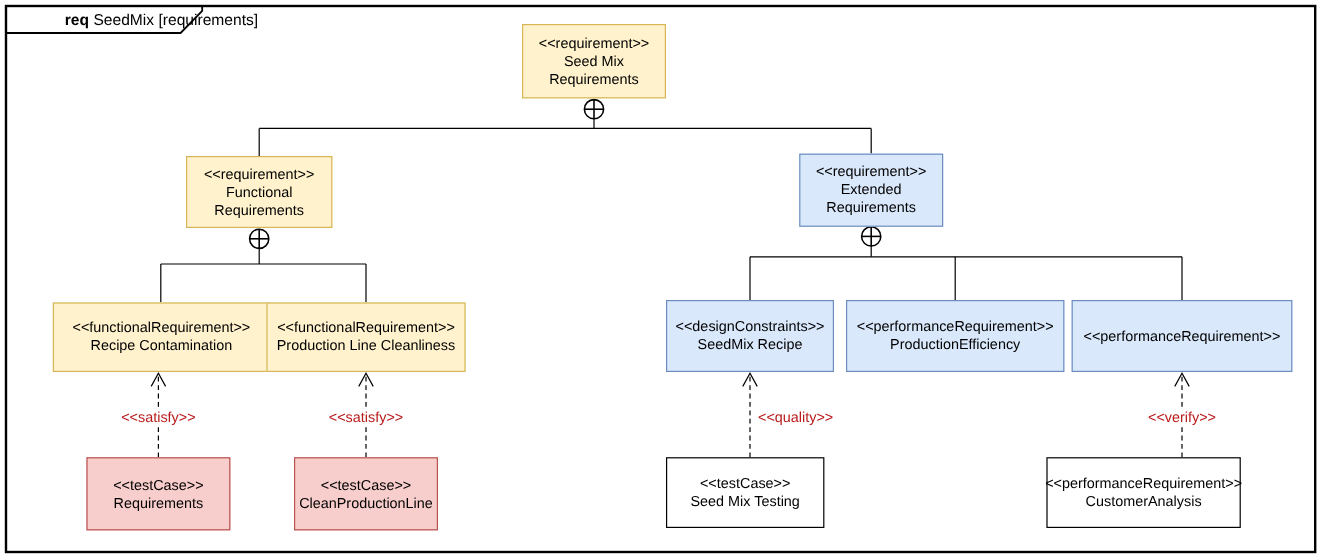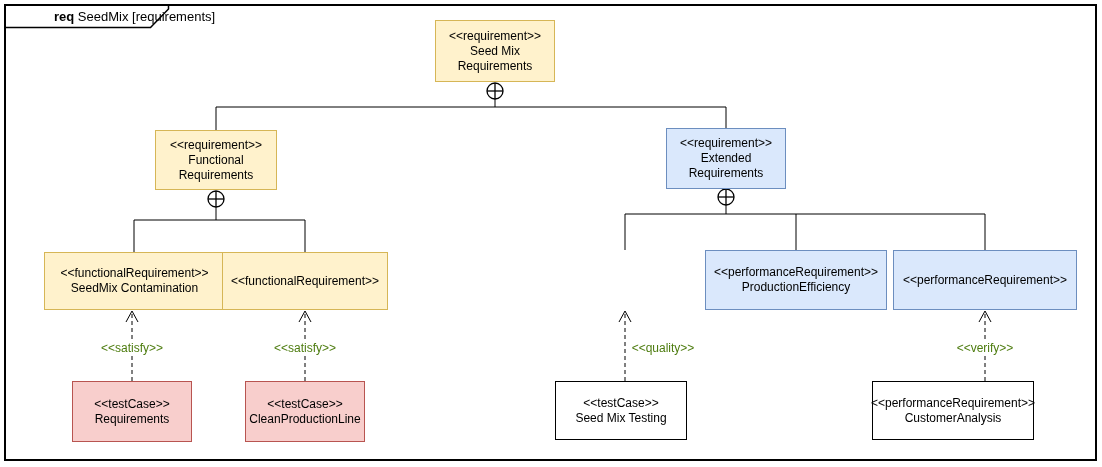--- a/index.html
+++ b/index.html
@@ -22,21 +22,21 @@
     position:absolute; box-sizing:border-box;
     display:flex; flex-direction:column; align-items:center; justify-content:center;
     text-align:center; font-size:12px; line-height:15px; color:#000; padding:2px;
   }
   .yellow { background:#FFF2CC; border:1px solid #D6B656; }
   .blue   { background:#DAE8FC; border:1px solid #6C8EBF; }
   .pink   { background:#F8CECC; border:1px solid #B85450; }
   .plain  { background:#FFFFFF; border:1px solid #000000; }
   .edge-label {
     position:absolute; transform:translateX(-50%);
-    background:#ffffff; font-size:12px; line-height:14px; color:#4d7c0f;
+    background:#ffffff; font-size:12px; line-height:14px; color:#b91c1c;
     padding:0 2px; white-space:nowrap;
   }
 </style>
 </head>
 <body>
 
 <div class="canvas">
 
   <div class="frame-border"></div>
 
@@ -107,27 +107,32 @@
     <div>Functional Requirements</div>
   </div>
 
   <div class="node blue" style="left:666px; top:128px; width:120px; height:61px;">
     <div>&lt;&lt;requirement&gt;&gt;</div>
     <div>Extended Requirements</div>
   </div>
 
   <div class="node yellow" style="left:44px; top:252px; width:181px; height:58px;">
     <div>&lt;&lt;functionalRequirement&gt;&gt;</div>
-    <div>SeedMix Contamination</div>
+    <div>Recipe Contamination</div>
   </div>
 
   <div class="node yellow" style="left:222px; top:252px; width:166px; height:58px;">
     <div>&lt;&lt;functionalRequirement&gt;&gt;</div>
+    <div>Production Line Cleanliness</div>
   </div>
 
+  <div class="node blue" style="left:555px; top:250px; width:140px; height:60px;">
+    <div>&lt;&lt;designConstraints&gt;&gt;</div>
+    <div>SeedMix Recipe</div>
+  </div>
 
   <div class="node blue" style="left:705px; top:250px; width:182px; height:60px;">
     <div>&lt;&lt;performanceRequirement&gt;&gt;</div>
     <div>ProductionEfficiency</div>
   </div>
 
   <div class="node blue" style="left:893px; top:250px; width:184px; height:60px;">
     <div>&lt;&lt;performanceRequirement&gt;&gt;</div>
   </div>
 

